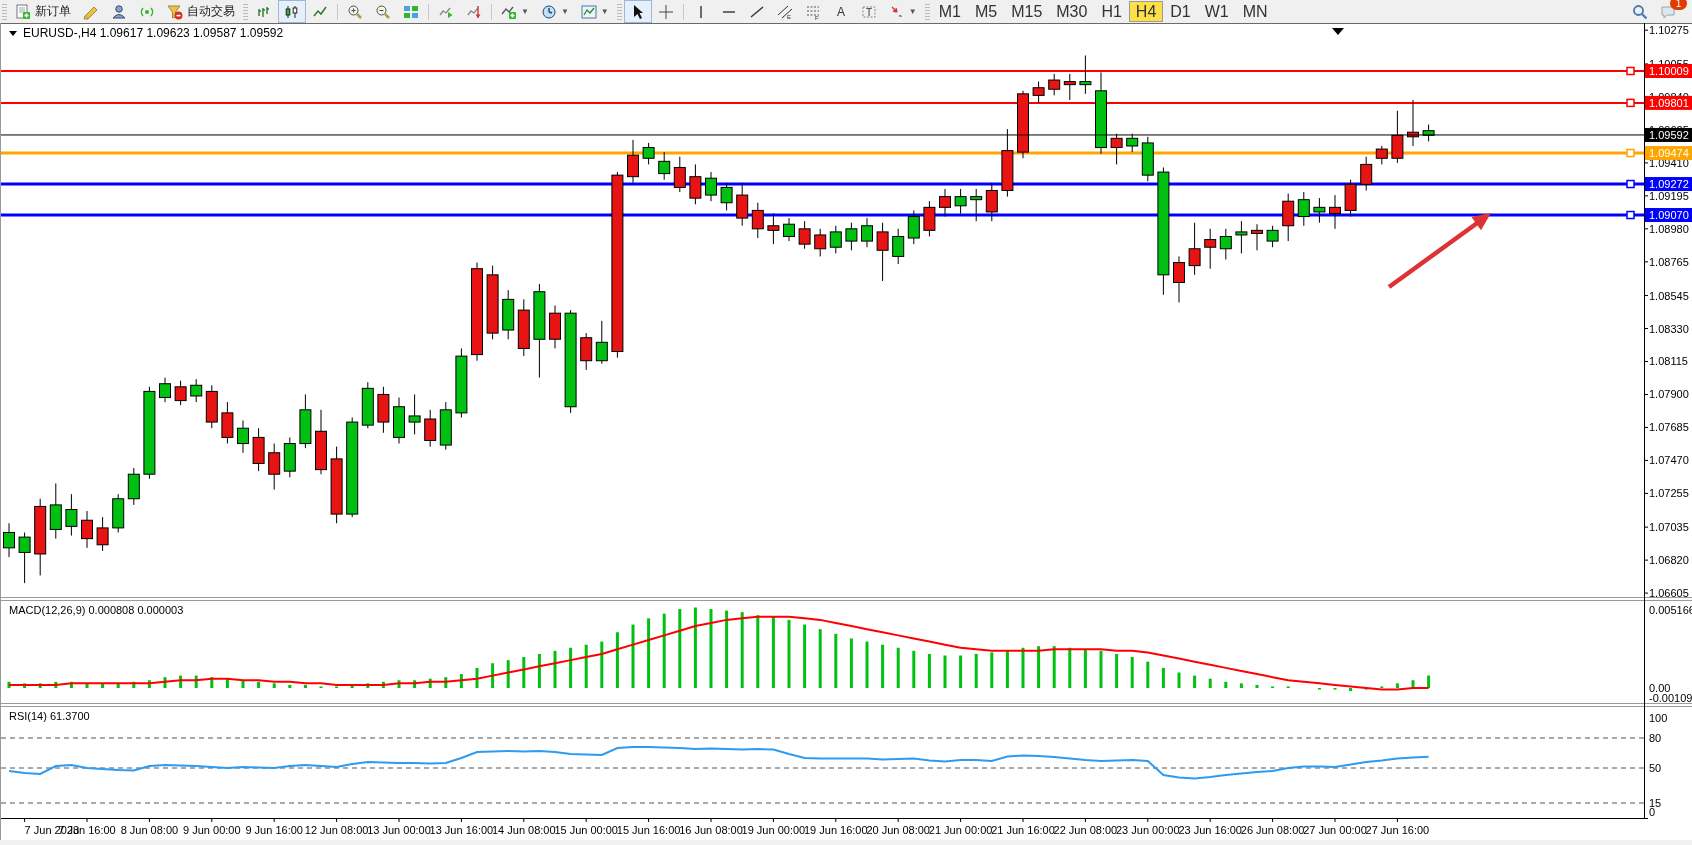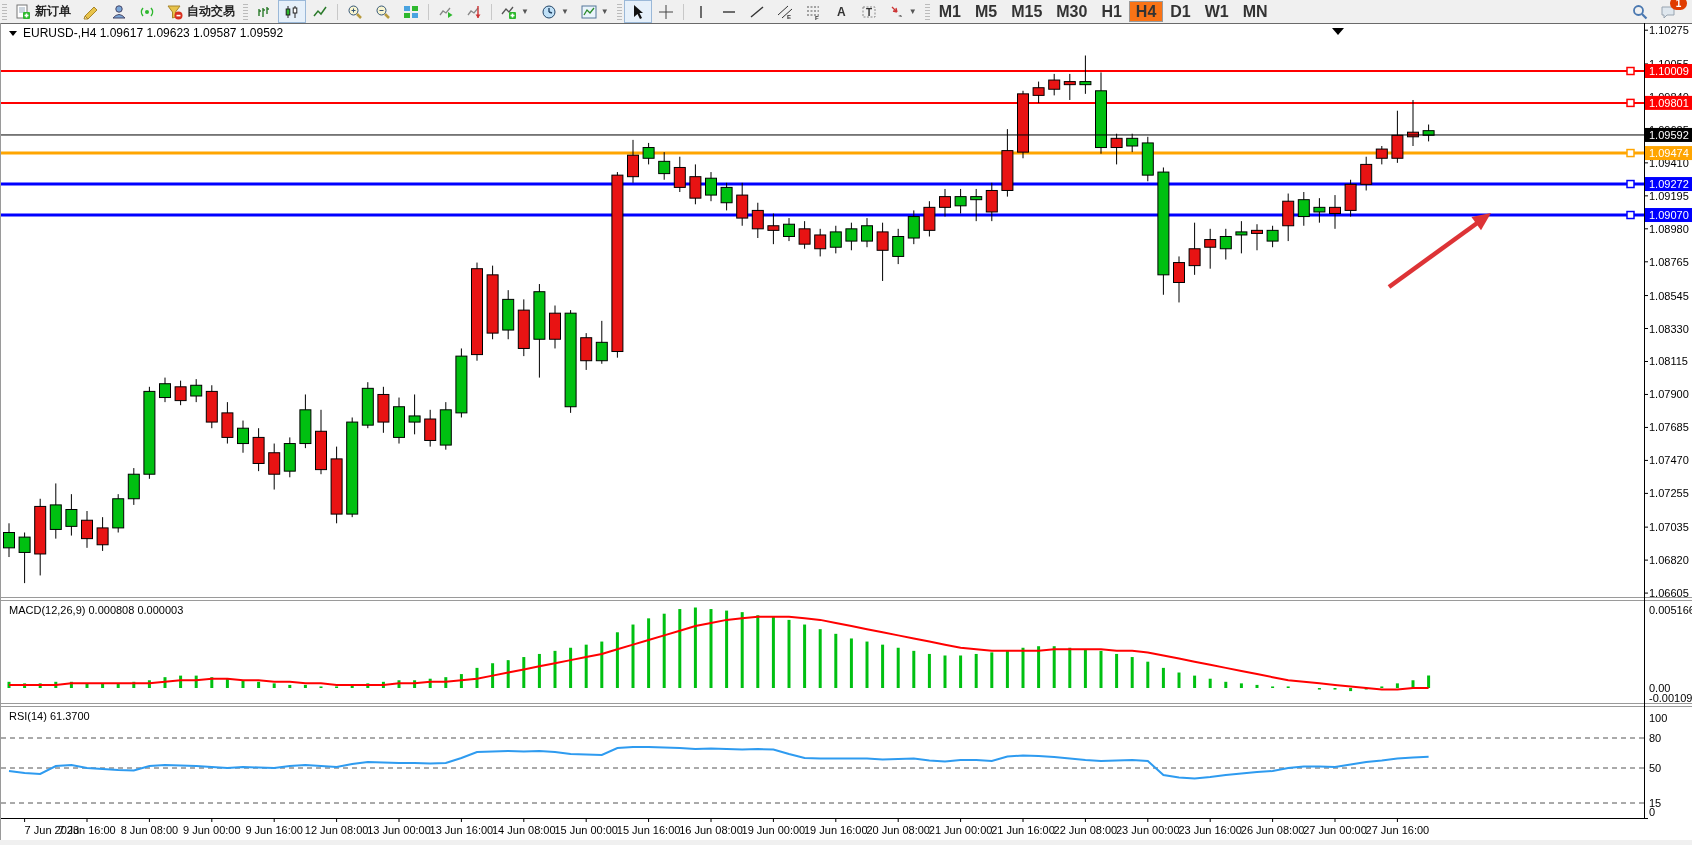--- a/index.html
+++ b/index.html
@@ -1,26 +1,26 @@
 <!DOCTYPE html>
 <html><head>
 <meta charset="utf-8">
 <style>
   html,body{margin:0;padding:0;background:#d4d0c8;font-family:"Liberation Sans",sans-serif;}
   #app{position:relative;width:1692px;height:845px;background:#fff;overflow:hidden;}
   
   #toolbar{position:absolute;left:0;top:0;width:1692px;height:23px;background:#f0f0f0;
-    border-bottom:1px solid #b5b5b5;display:flex;align-items:center;font-size:12px;color:#222;font-weight:bold;}
+    border-bottom:1px solid #b5b5b5;display:flex;align-items:center;font-size:12px;color:#222;}
   .tb-btn{display:flex;align-items:center;gap:4px;padding:1px 5px;height:19px;border:1px solid transparent;cursor:default;}
   .tb-btn.pressed{background:#e6f0fa;border:1px solid #9ab8d8;}
   .tb-sep{width:1px;height:16px;background:#c8c8c8;margin:0 3px;}
   .tb-grip{width:5px;height:16px;margin:0 2px;background:repeating-linear-gradient(#bbb 0 1px,transparent 1px 3px);}
   .tb-spacer{flex:1;}
   .tf-btn{padding:2px 6px;height:15px;line-height:15px;font-size:16px;color:#333;border:1px solid transparent;}
-  .tf-btn.active{background:#f97316;border:1px solid #9a9a9a;}
+  .tf-btn.active{background:#fde047;border:1px solid #9a9a9a;}
   .icon16{width:16px;height:16px;display:inline-block;}
   .badge{position:absolute;top:-4px;right:-6px;min-width:13px;height:13px;border-radius:7px;background:#e03c00;
     color:#fff;font-size:10px;line-height:13px;text-align:center;padding:0 2px;}
   
   #chart-wrap{position:absolute;left:0;top:23px;width:1692px;height:817px;background:#fff;border-left:1px solid #9a9a9a;}
   #chart-svg{position:absolute;left:0;top:0;}
   #bottom-strip{position:absolute;left:0;top:840px;width:1692px;height:5px;background:#f0f0f0;}
   svg text{font-family:"Liberation Sans",sans-serif;}
 </style>
 </head>

